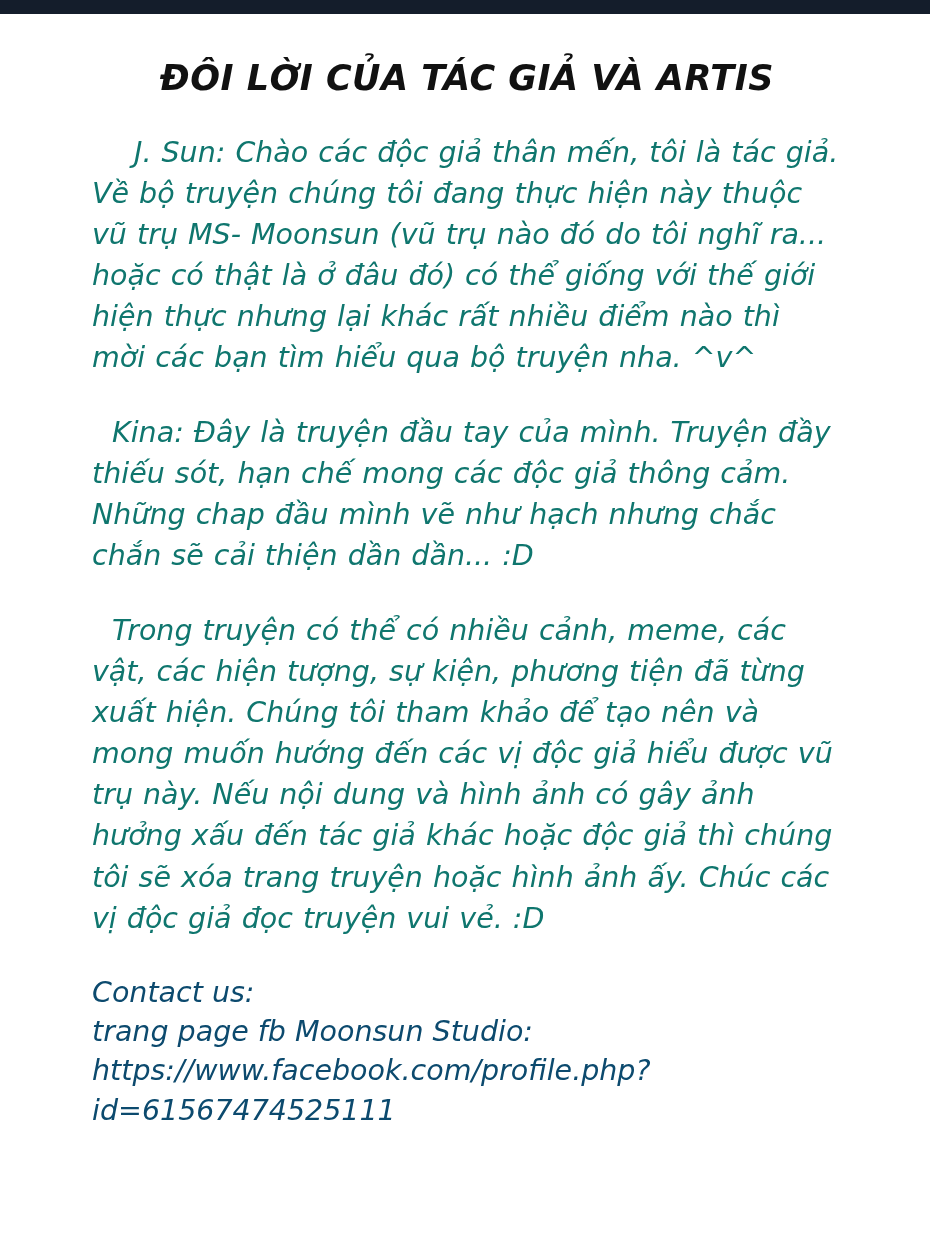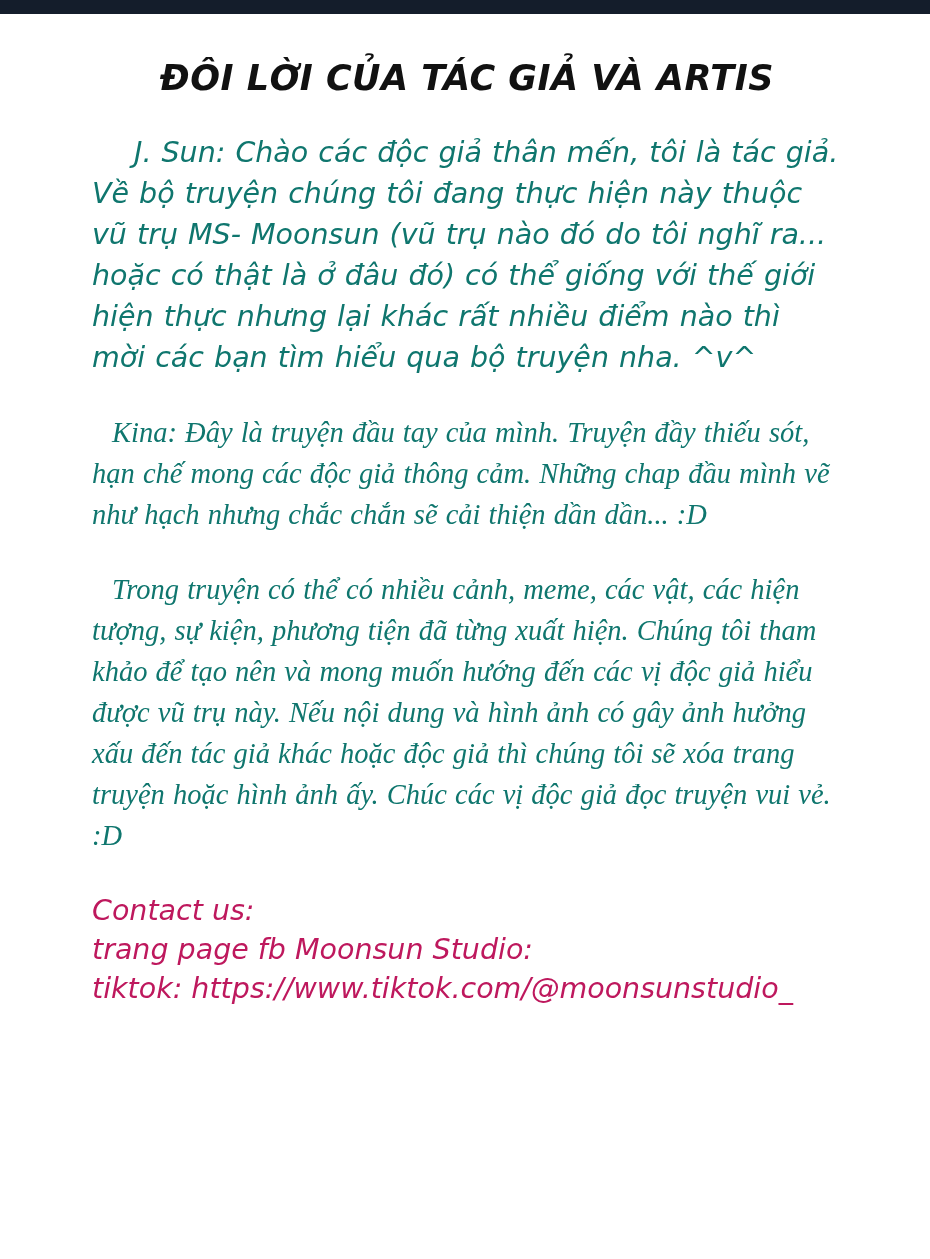--- a/index.html
+++ b/index.html
@@ -48,34 +48,33 @@
     line-height: 1.44;
     color: #0f766e;
     text-align: left;
     word-spacing: 1px;
   }
   .para.indent {
     text-indent: 42px;
   }
   .para.indent-small {
     text-indent: 20px;
-    font-family: Liberation Serif, serif;
   }
   .gap-md { height: 34px; }
   .gap-sm { height: 30px; }
   .contact-block {
     margin-top: 4px;
   }
   .contact-line {
     margin: 0;
     font-family: "DejaVu Sans", sans-serif;
     font-style: italic;
     font-size: 28.5px;
     line-height: 1.38;
-    color: #be185d;
+    color: #0c4a6e;
     white-space: nowrap;
   }
   .contact-line.wrapline {
     white-space: normal;
   }
   .first-para-top { margin-top: 34px; }
 </style>
 </head>
 <body>
 
@@ -97,17 +96,17 @@
 
     <div class="gap-md"></div>
 
     <p class="para indent-small">Trong truyện có thể có nhiều cảnh, meme, các vật, các hiện tượng, sự kiện, phương tiện đã từng xuất hiện. Chúng tôi tham khảo để tạo nên và mong muốn hướng đến các vị độc giả hiểu được vũ trụ này. Nếu nội dung và hình ảnh có gây ảnh hưởng xấu đến tác giả khác hoặc độc giả thì chúng tôi sẽ xóa trang truyện hoặc hình ảnh ấy. Chúc các vị độc giả đọc truyện vui vẻ. :D</p>
 
     <div class="gap-sm"></div>
 
     <div class="contact-block">
       <p class="contact-line">Contact us:</p>
       <p class="contact-line"> trang page fb Moonsun Studio:</p>
-      <p class="contact-line">tiktok:  https://www.tiktok.com/@moonsunstudio_</p>
+      <p class="contact-line wrapline">https://www.facebook.com/profile.php?id=61567474525111</p>
     </div>
 
   </div>
 </div>
 
 </body></html>

